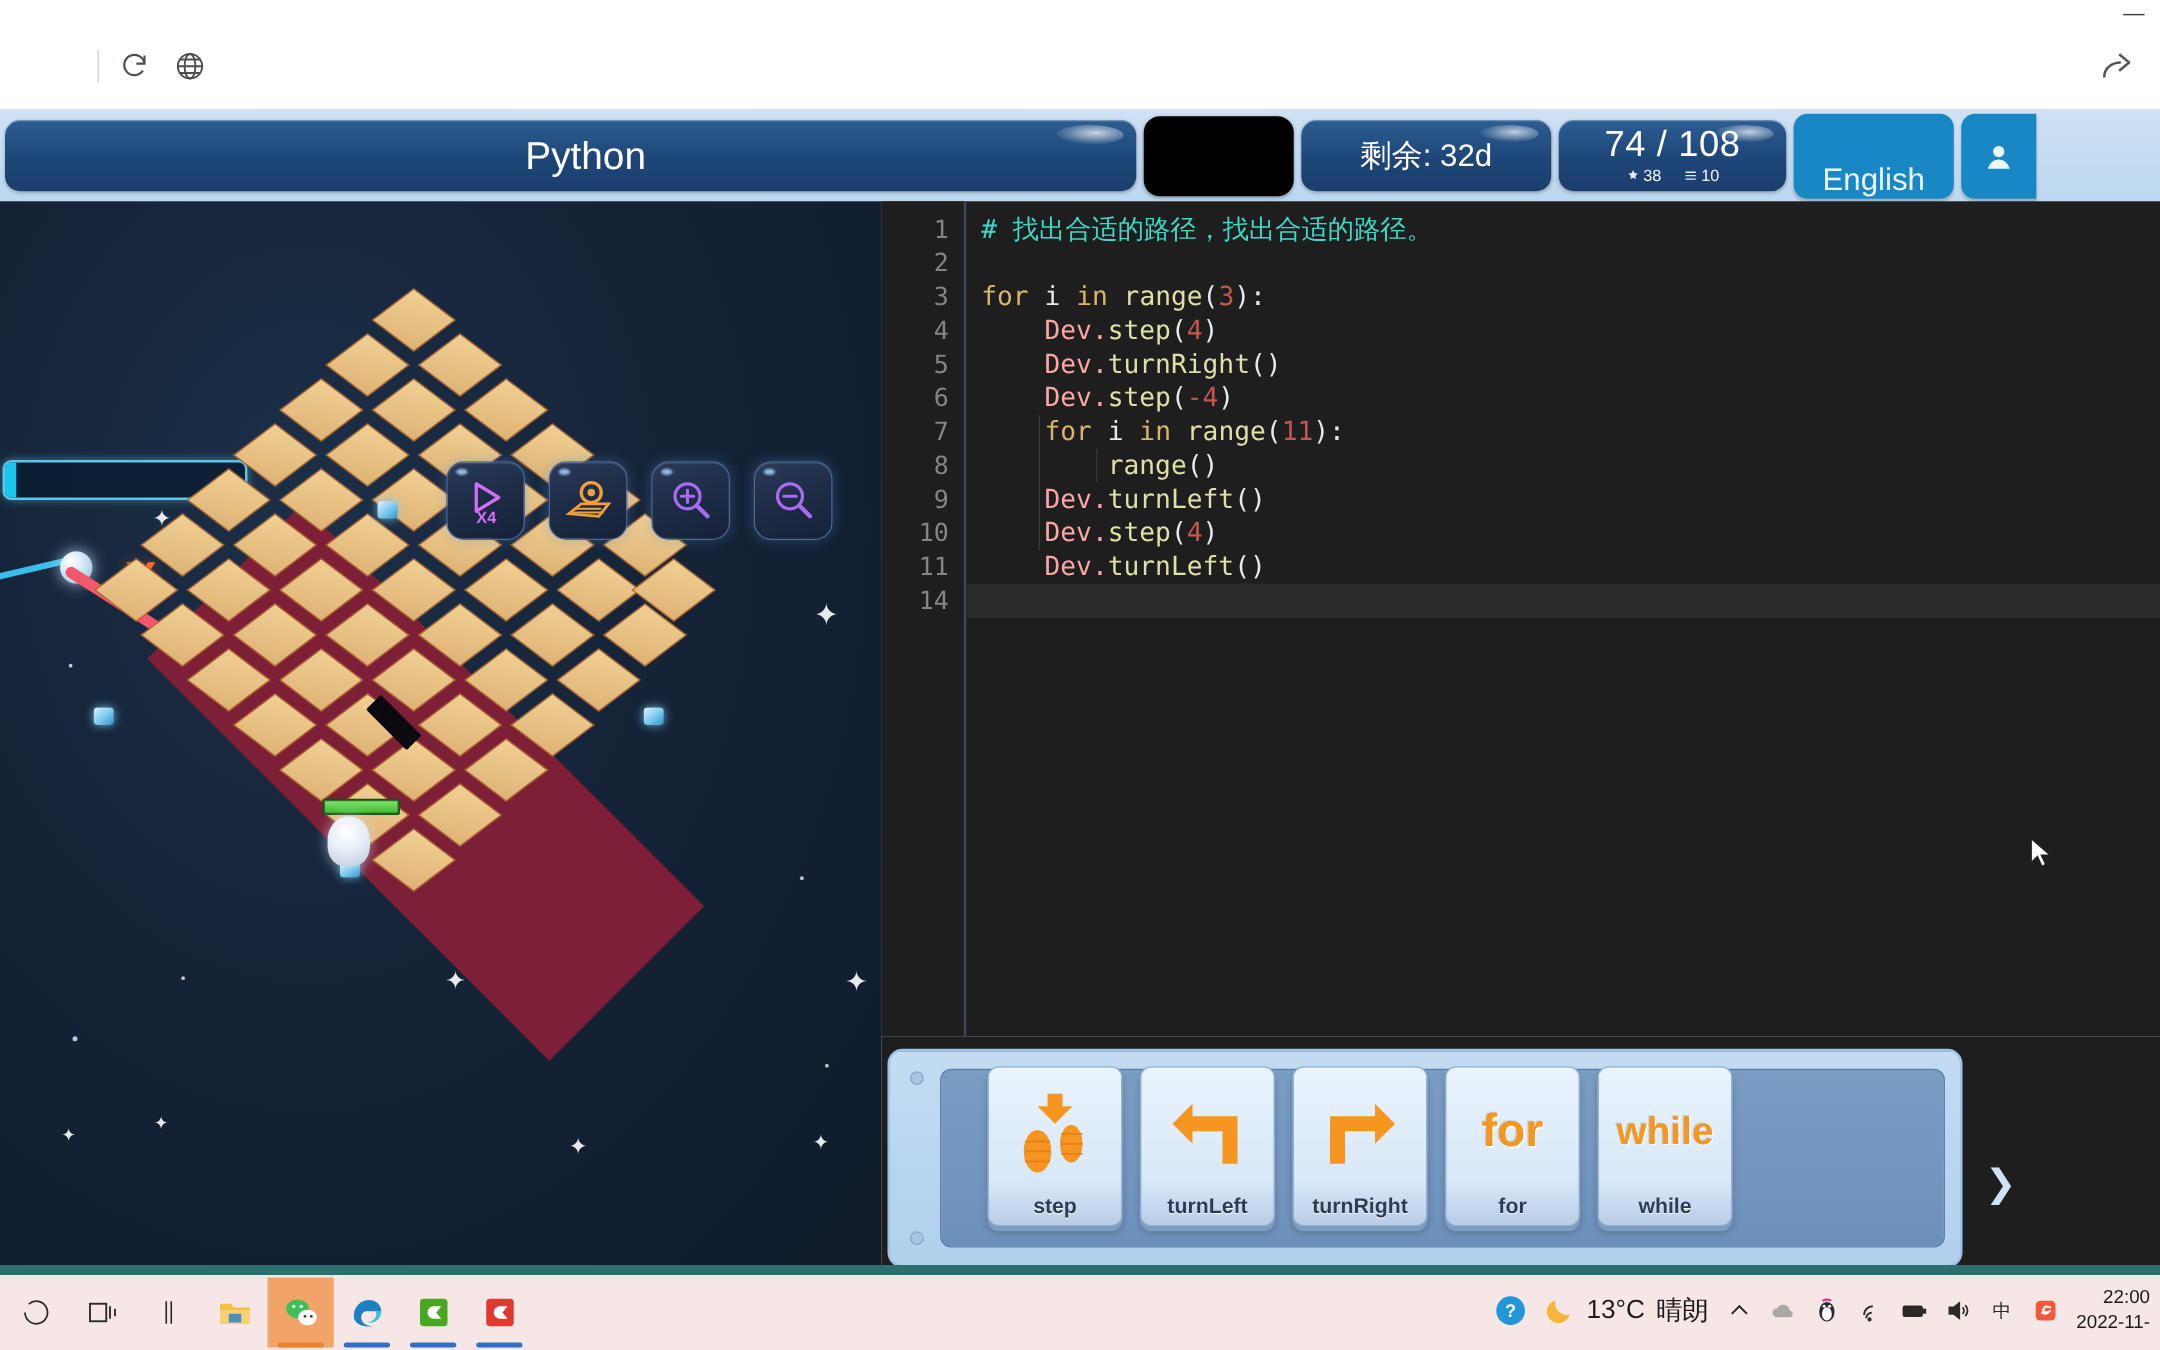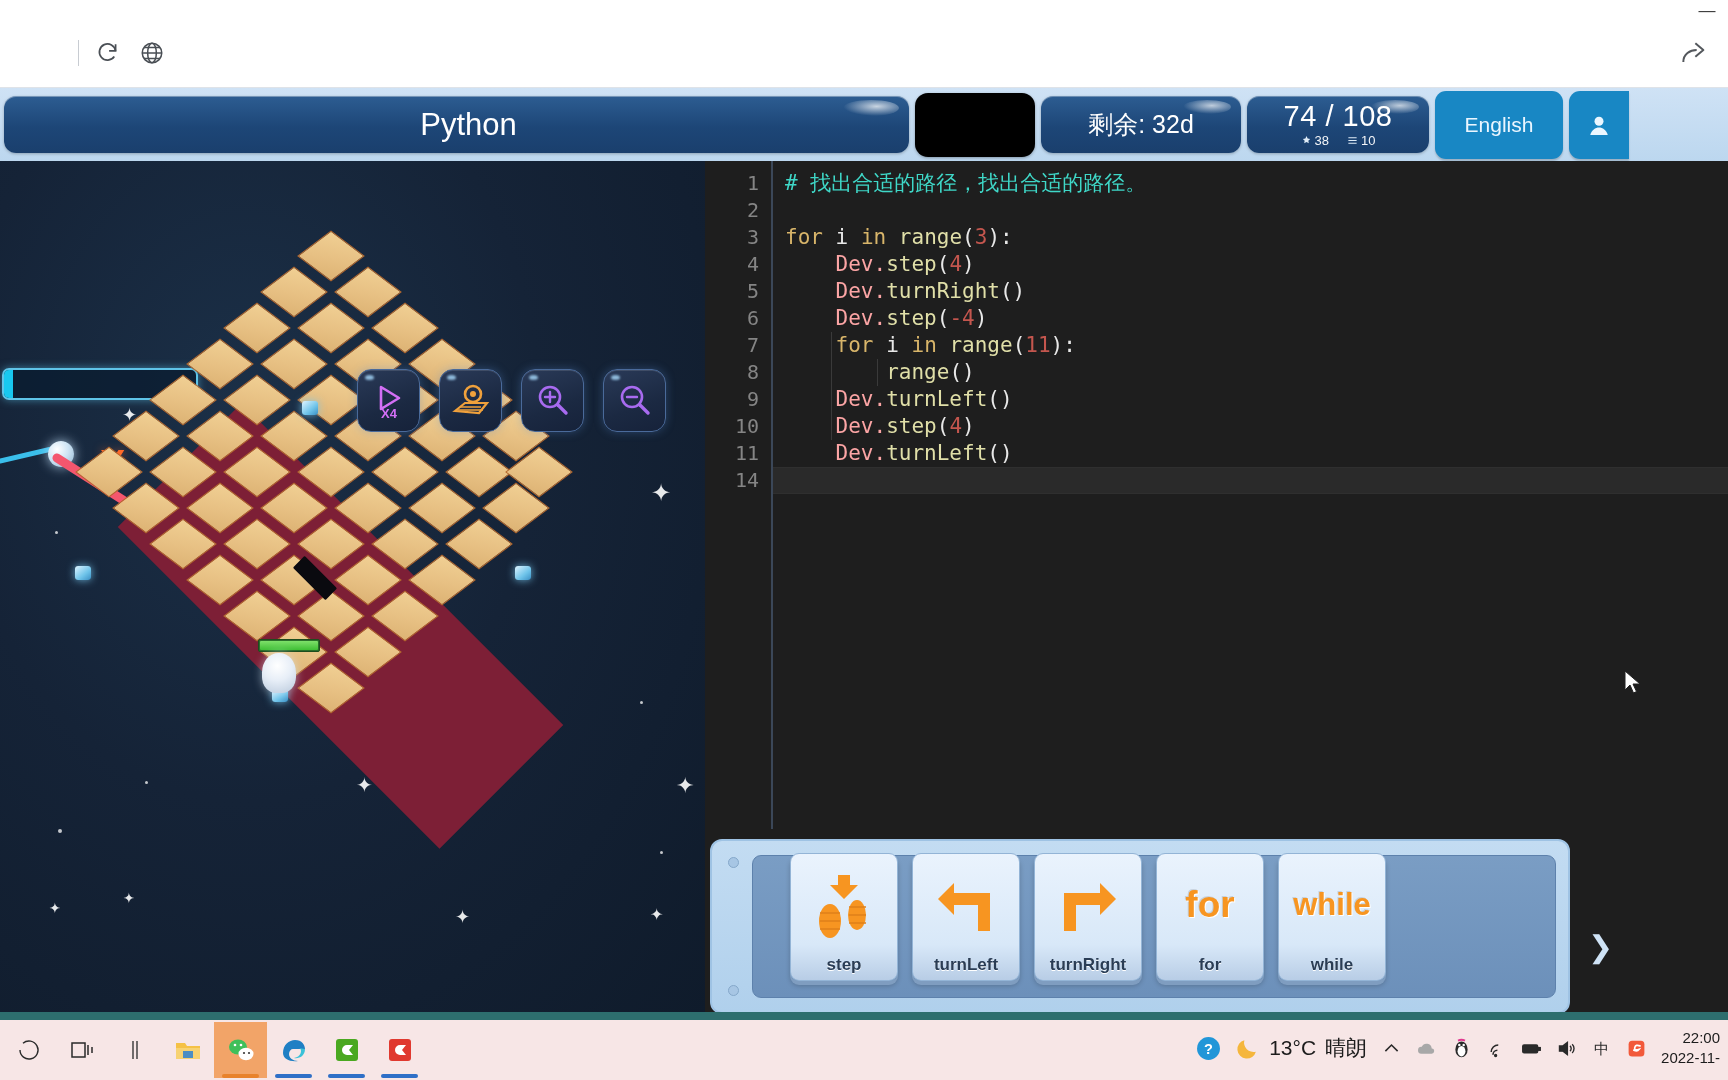--- a/index.html
+++ b/index.html
@@ -63,21 +63,21 @@
   .pill-score { width: 182px; }
   .pill-score .main { font-size: 29px; letter-spacing: .5px; line-height: 31px; }
   .pill-score .sub { font-size: 13px; display: flex; gap: 18px; margin-top: 1px; opacity: .95; }
   .pill-score .sub span { display: flex; align-items: center; gap: 3px; }
   .hdr-btn {
     height: 68px; border-radius: 11px; background: #1887c4;
     color: #eaf6ff; display: flex; align-items: center; justify-content: center; gap: 9px;
     font-size: 26px; box-shadow: 0 2px 2px rgba(0,0,0,.18);
   }
   .btn-menu { width: 134px; }
-  .btn-lang { width: 128px; font-size: 21px; }
+  .btn-lang { width: 128px; font-size: 25px; align-items: flex-end; }
   .btn-round { width: 60px; border-radius: 11px 0 0 11px; }
   .ic-menu { display: inline-flex; flex-direction: column; gap: 4px; }
   .ic-menu i { display: block; width: 22px; height: 3px; background: #eaf6ff; border-radius: 2px; }
 
   
   .game-view {
     position: absolute; left: 0; top: 161px; width: 705px; height: 859px;
     background: radial-gradient(ellipse at 35% 30%, #1b3048 0%, #152337 45%, #0f1b2b 100%);
     overflow: hidden;
   }

